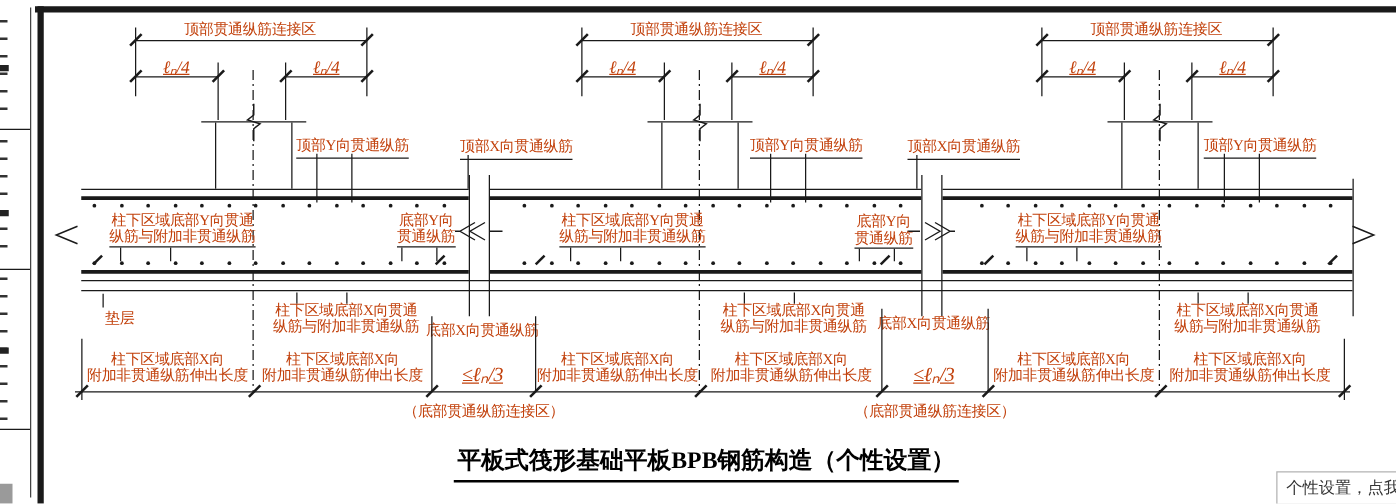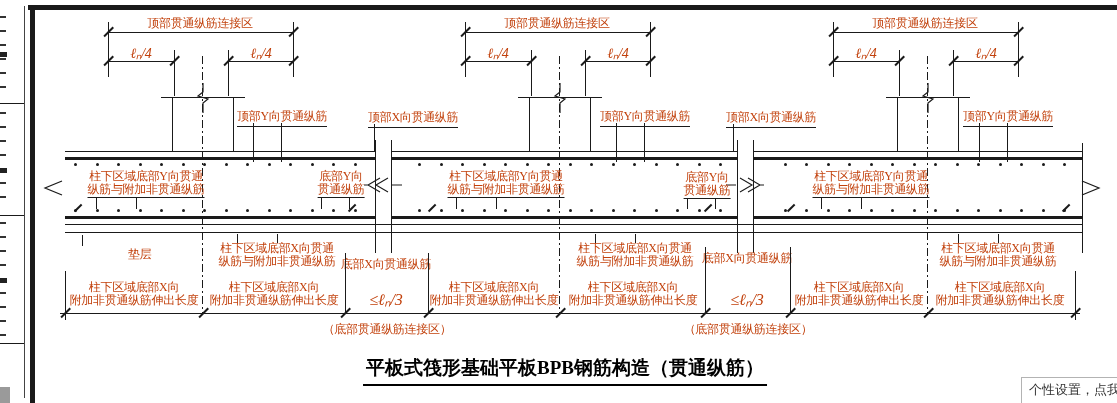--- a/index.html
+++ b/index.html
@@ -6,21 +6,21 @@
   #canvas{position:relative;width:1117px;height:403px;background:#ffffff;overflow:hidden;
           font-family:"Liberation Serif", serif;}
   .hl{position:absolute;height:1px;background:#1a1a1a;}
   .th{height:2.6px;}
   .vl{position:absolute;width:1px;background:#1a1a1a;}
   .cl{position:absolute;width:1px;background:repeating-linear-gradient(to bottom,#1a1a1a 0 8px,transparent 8px 11px,#1a1a1a 11px 13px,transparent 13px 16px);}
   .lbl{position:absolute;white-space:nowrap;font-size:12px;color:#c2410c;letter-spacing:-0.3px;}
   .cx{transform:translateX(-50%);text-align:center;}
   .l2{line-height:13px;}
   .u{border-bottom:1px solid #1a1a1a;padding-bottom:1px;}
-  .dim{font-size:14px;font-style:italic;}
+  .dim{font-size:14px;font-style:italic;text-decoration:underline;}
   .title{position:absolute;left:565px;top:355px;transform:translateX(-50%);
          font-size:19px;font-weight:bold;color:#000;white-space:nowrap;
          border-bottom:2.5px solid #000;padding:0 3px 3px 3px;}
   .tooltip{position:absolute;left:1021px;top:377px;width:100px;height:25px;background:#fff;
            border:1px solid #b3b3b3;font-family:"Liberation Sans",sans-serif;font-size:13px;
            color:#333;line-height:24px;padding-left:7px;white-space:nowrap;overflow:hidden;}
   svg{position:absolute;overflow:visible;}
 </style>
 </head>
 <body>
@@ -160,21 +160,21 @@
     <span>底部Y向</span><br><span>贯通纵筋</span></div>
   <div class="vl" style="left:687px;top:199px;height:10px;"></div>
   <div class="vl" style="left:715px;top:199px;height:10px;"></div>
 
   <div class="lbl cx l2 u" style="left:871px;top:170px;">
     <span>柱下区域底部Y向贯通</span><br><span>纵筋与附加非贯通纵筋</span></div>
   <div class="vl" style="left:821px;top:198px;height:11px;"></div>
   <div class="vl" style="left:861px;top:198px;height:11px;"></div>
 
   <div class="vl" style="left:82px;top:235px;height:11px;"></div>
-  <div class="lbl" style="left:84px;top:246px;margin-left:44px;">垫层</div>
+  <div class="lbl" style="left:84px;top:246px;">垫层</div>
 
   <div class="vl" style="left:237px;top:234px;height:9px;"></div>
   <div class="vl" style="left:277px;top:234px;height:9px;"></div>
   <div class="lbl cx l2" style="left:277px;top:242px;">
     <span>柱下区域底部X向贯通</span><br><span>纵筋与附加非贯通纵筋</span></div>
   <div class="vl" style="left:595px;top:234px;height:9px;"></div>
   <div class="vl" style="left:635px;top:234px;height:9px;"></div>
   <div class="lbl cx l2" style="left:635px;top:242px;">
     <span>柱下区域底部X向贯通</span><br><span>纵筋与附加非贯通纵筋</span></div>
   <div class="vl" style="left:958px;top:234px;height:9px;"></div>
@@ -204,21 +204,21 @@
   <div class="lbl cx l2" style="left:859px;top:281px;">
     <span>柱下区域底部X向</span><br><span>附加非贯通纵筋伸出长度</span></div>
   <div class="lbl cx l2" style="left:1000px;top:281px;">
     <span>柱下区域底部X向</span><br><span>附加非贯通纵筋伸出长度</span></div>
 
   <div class="lbl cx dim" style="left:386px;top:288px;font-size:16px;">≤ℓₙ/3</div>
   <div class="lbl cx dim" style="left:747px;top:288px;font-size:16px;">≤ℓₙ/3</div>
   <div class="lbl cx" style="left:387px;top:321px;">（底部贯通纵筋连接区）</div>
   <div class="lbl cx" style="left:748px;top:321px;">（底部贯通纵筋连接区）</div>
 
-  <div class="title">平板式筏形基础平板BPB钢筋构造（贯通纵筋）</div>
+  <div class="title">平板式筏形基础平板BPB钢筋构造（个性设置）</div>
 
   <div class="tooltip">
     <span>个性设置，点我看</span>
   </div>
 <div style="position: absolute; left: 74px; top: 162.5px; width: 3px; height: 3px; border-radius: 50%; background: rgb(26, 26, 26);"></div>
     <div style="position: absolute; left: 74px; top: 208.5px; width: 3px; height: 3px; border-radius: 50%; background: rgb(26, 26, 26);"></div>
     <div style="position: absolute; left: 95.5px; top: 162.5px; width: 3px; height: 3px; border-radius: 50%; background: rgb(26, 26, 26);"></div>
     <div style="position: absolute; left: 95.5px; top: 208.5px; width: 3px; height: 3px; border-radius: 50%; background: rgb(26, 26, 26);"></div>
     <div style="position: absolute; left: 117px; top: 162.5px; width: 3px; height: 3px; border-radius: 50%; background: rgb(26, 26, 26);"></div>
     <div style="position: absolute; left: 117px; top: 208.5px; width: 3px; height: 3px; border-radius: 50%; background: rgb(26, 26, 26);"></div>

